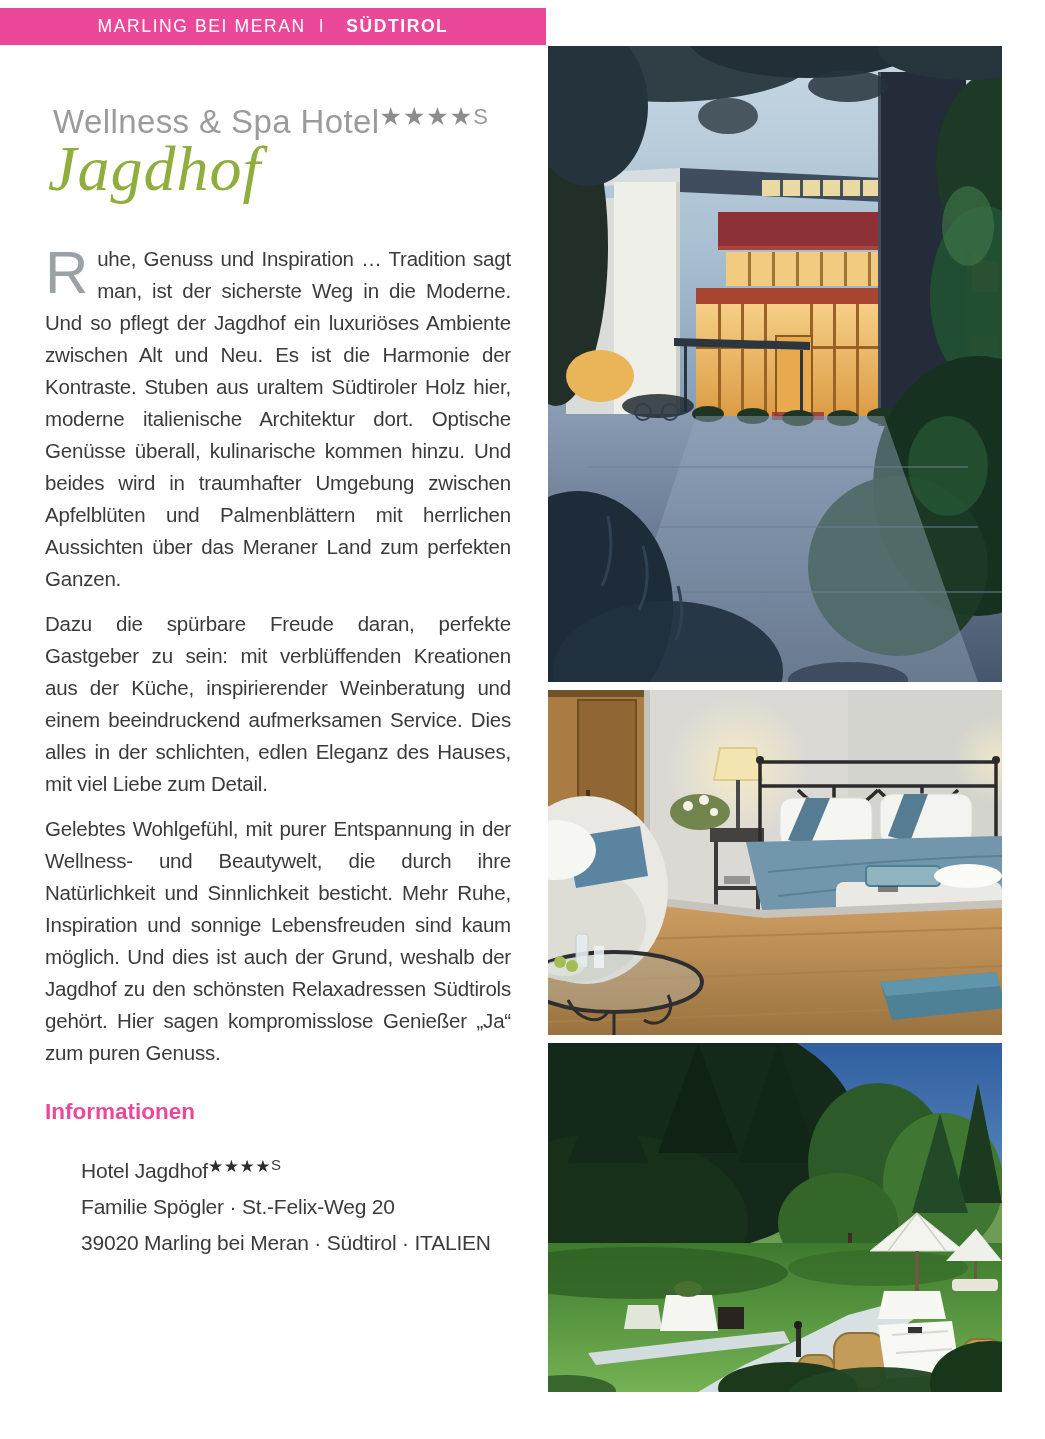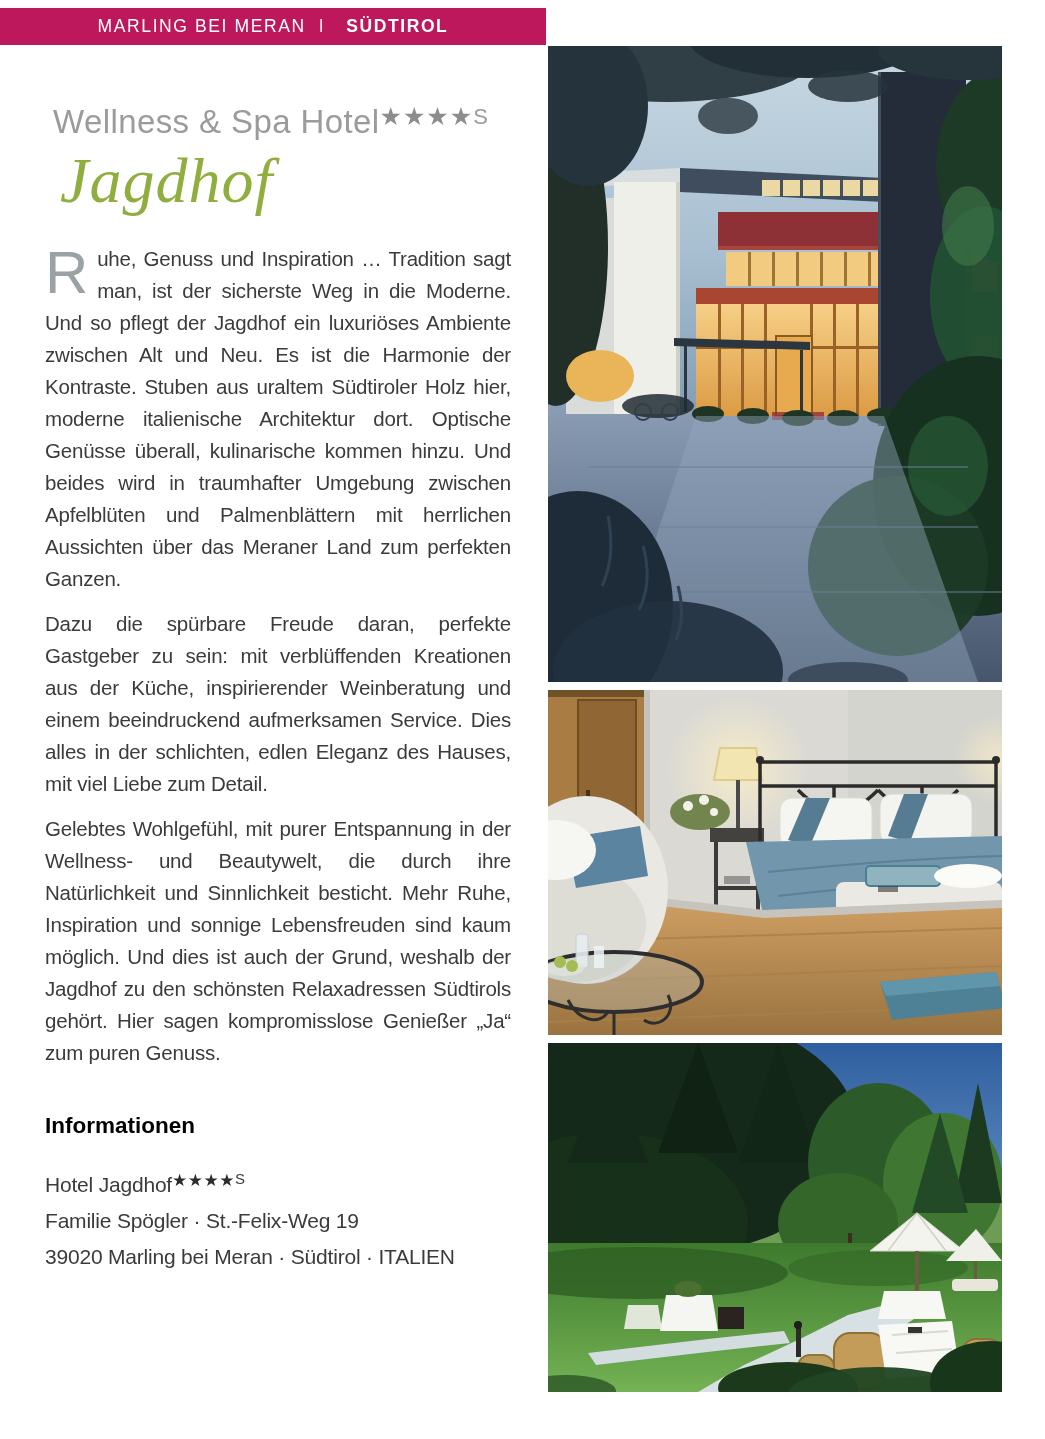--- a/index.html
+++ b/index.html
@@ -1,43 +1,43 @@
 <!DOCTYPE html>
 <html><head>
 <meta charset="utf-8">
 <style>
   html,body{margin:0;padding:0;background:#fff;}
   .page{position:relative;width:1045px;height:1439px;background:#ffffff;
         font-family:"Liberation Sans",sans-serif;overflow:hidden;}
 
   
   .header-bar{position:absolute;left:0;top:8px;width:546px;height:37px;
-    background:#be185d;color:#ffffff;display:flex;align-items:center;justify-content:center;
+    background:#ec4899;color:#ffffff;display:flex;align-items:center;justify-content:center;
     font-size:17.5px;letter-spacing:1.6px;}
   .header-bar .loc{font-weight:400;}
   .header-bar .sep{margin:0 13px;opacity:.92;}
   .header-bar .reg{font-weight:700;margin-left:8px;}
 
   
   .subtitle{position:absolute;left:53px;top:102px;font-size:33px;color:#9b9b9b;
     letter-spacing:.4px;white-space:nowrap;}
   .subtitle .stars{font-size:25px;color:#8d8d8d;letter-spacing:1px;vertical-align:8px;}
   .subtitle .stars-s{font-size:22px;color:#9b9b9b;vertical-align:9px;}
-  .hotel-name{position:absolute;left:44px;top:128px;margin:16px;
+  .hotel-name{position:absolute;left:44px;top:128px;margin:4px;
     font-family:"Liberation Serif","DejaVu Serif",serif;font-style:italic;font-weight:400;
     font-size:64px;color:#8fae3e;letter-spacing:1px;}
 
   
   .body-col{position:absolute;left:45px;top:243px;width:466px;color:#3b3b3b;}
   .para{margin:0 0 13px 0;font-size:20.5px;line-height:32px;text-align:justify;
     letter-spacing:-0.2px;}
   .dropcap{float:left;font-size:60px;line-height:50px;padding:5px 9px 0 0;color:#9aa2a6;}
 
-  .info-heading{margin:44px 0 22px 0;font-size:22.5px;font-weight:700;color:#000000;}
-  .contact{font-size:21px;line-height:36px;letter-spacing:-0.2px;}
+  .info-heading{margin:30px 0 22px 0;font-size:22.5px;font-weight:700;color:#ec4899;}
+  .contact{font-size:21px;line-height:36px;letter-spacing:-0.2px;margin-left:36px;}
   .contact .stars-sm{font-size:17px;color:#2c2c2c;letter-spacing:.5px;vertical-align:6px;}
   .contact .stars-s-sm{font-size:15px;color:#3b3b3b;vertical-align:8px;}
   .website{font-weight:700;color:#94ac35;}
 
   
   .photo{position:absolute;left:548px;width:454px;overflow:hidden;background:#9db4c8;}
   .photo svg{display:block;}
   #photo1{top:46px;height:636px;}
   #photo2{top:690px;height:345px;}
   #photo3{top:1043px;height:349px;}
@@ -58,21 +58,21 @@
 
   <div class="body-col">
     <p class="para"><span class="dropcap">R</span><span>uhe, Genuss und Inspiration … Tradition sagt man, ist der sicherste Weg in die Moderne. Und so pflegt der Jagdhof ein luxuriöses Ambiente zwischen Alt und Neu. Es ist die Harmonie der Kontraste. Stuben aus uraltem Südtiroler Holz hier, moderne italienische Architektur dort. Optische Genüsse überall, kulinarische kommen hinzu. Und beides wird in traumhafter Umgebung zwischen Apfelblüten und Palmenblättern mit herrlichen Aussichten über das Meraner Land zum perfekten Ganzen.</span></p>
     <p class="para">Dazu die spürbare Freude daran, perfekte Gastgeber zu sein: mit verblüffenden Kreationen aus der Küche, inspirierender Weinberatung und einem beeindruckend aufmerksamen Service. Dies alles in der schlichten, edlen Eleganz des Hauses, mit viel Liebe zum Detail.</p>
     <p class="para">Gelebtes Wohlgefühl, mit purer Entspannung in der Wellness- und Beautywelt, die durch ihre Natürlichkeit und Sinnlichkeit besticht. Mehr Ruhe, Inspiration und sonnige Lebensfreuden sind kaum möglich. Und dies ist auch der Grund, weshalb der Jagdhof zu den schönsten Relaxadressen Südtirols gehört. Hier sagen kompromisslose Genießer „Ja“ zum puren Genuss.</p>
 
     <h2 class="info-heading">Informationen</h2>
 
     <div class="contact">
       <div><span>Hotel Jagdhof</span><span class="stars-sm">★★★★</span><span class="stars-s-sm">S</span></div>
-      <div>Familie Spögler · St.-Felix-Weg 19</div>
+      <div>Familie Spögler · St.-Felix-Weg 20</div>
       <div>39020 Marling bei Meran · Südtirol · ITALIEN</div>
     </div>
   </div>
 
   <figure class="photo" id="photo1" style="margin:0">
     <svg width="454" height="636" viewBox="0 0 454 636" xmlns="http://www.w3.org/2000/svg">
       <defs>
         <linearGradient id="sky1" x1="0" y1="0" x2="0" y2="1">
           <stop offset="0" stop-color="#c7d8e2"></stop>
             <stop offset="0.5" stop-color="#a9c0d2"></stop>

